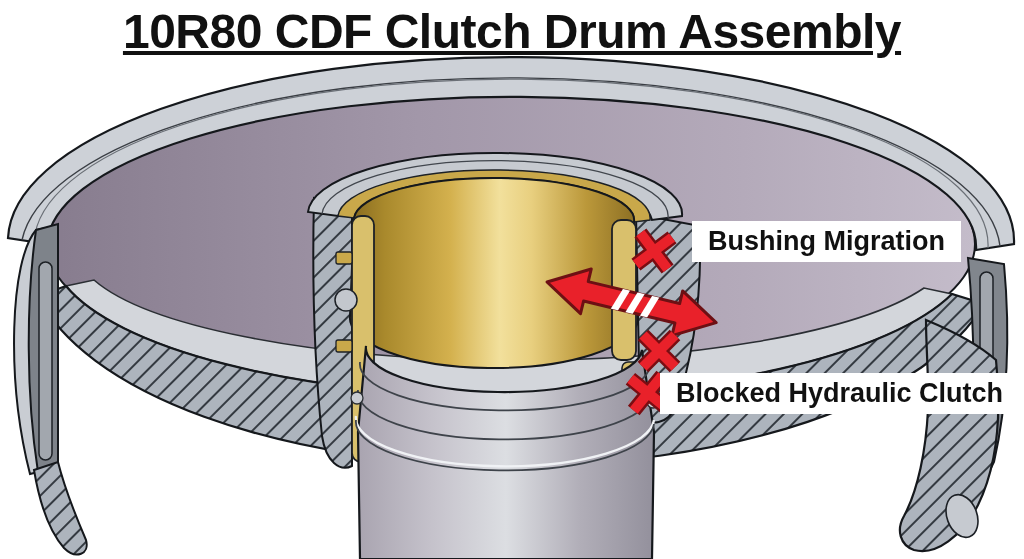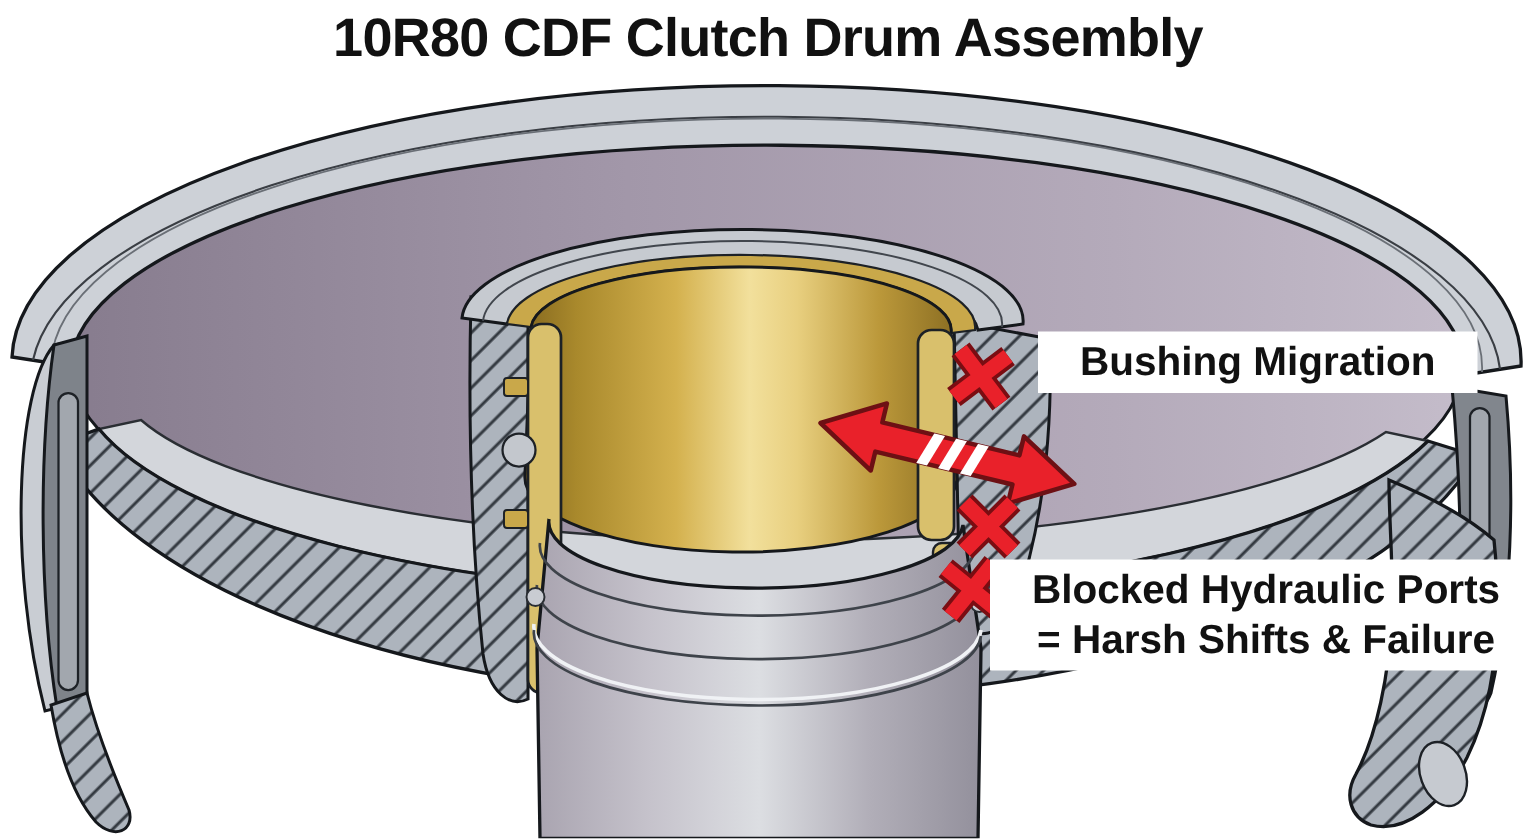--- a/index.html
+++ b/index.html
@@ -10,27 +10,28 @@
   }
   html,body{margin:0;padding:0;background:var(--background);}
   #stage{
     position:relative;width:1024px;height:559px;overflow:hidden;
     background:var(--background);
     font-family:"Liberation Sans",sans-serif;
   }
   #stage svg{position:absolute;left:0;top:0;}
   .title{
     position:absolute;left:0;top:4px;width:100%;
-    text-align:center;font-size:36px;font-weight:bold;color:var(--text);
+    text-align:center;font-size:48px;font-weight:bold;color:var(--text);
     letter-spacing:-0.5px;
+    text-decoration:underline;
   }
   .callout{
     position:absolute;background:#fff;color:var(--text);
     font-size:27px;font-weight:bold;line-height:1.22;text-align:center;
-    padding:4px 28px;white-space:nowrap;
+    padding:4px 16px;white-space:nowrap;
   }
   .callout-bushing{left:692px;top:221px;}
   .callout-ports{left:660px;top:373px;}
 </style>
 </head>
 <body>
 
 <div id="stage">
 
   <svg width="1024" height="559" viewBox="0 0 1024 559">
@@ -139,17 +140,16 @@
       <path d="M -16 -16 L 16 16 M -16 16 L 16 -16" stroke="#e9212a" stroke-width="10" fill="none"></path>
     </g>
   </svg>
 
   <div class="title">10R80 CDF Clutch Drum Assembly</div>
 
   <div class="callout callout-bushing">
     <div>Bushing Migration</div>
   </div>
   <div class="callout callout-ports">
-    <div>Blocked Hydraulic Ports</div>
-    <div>= Harsh Shifts &amp; Failure</div>
+    <div>Blocked Hydraulic Clutch</div>
   </div>
 
 </div>
 
 </body></html>

